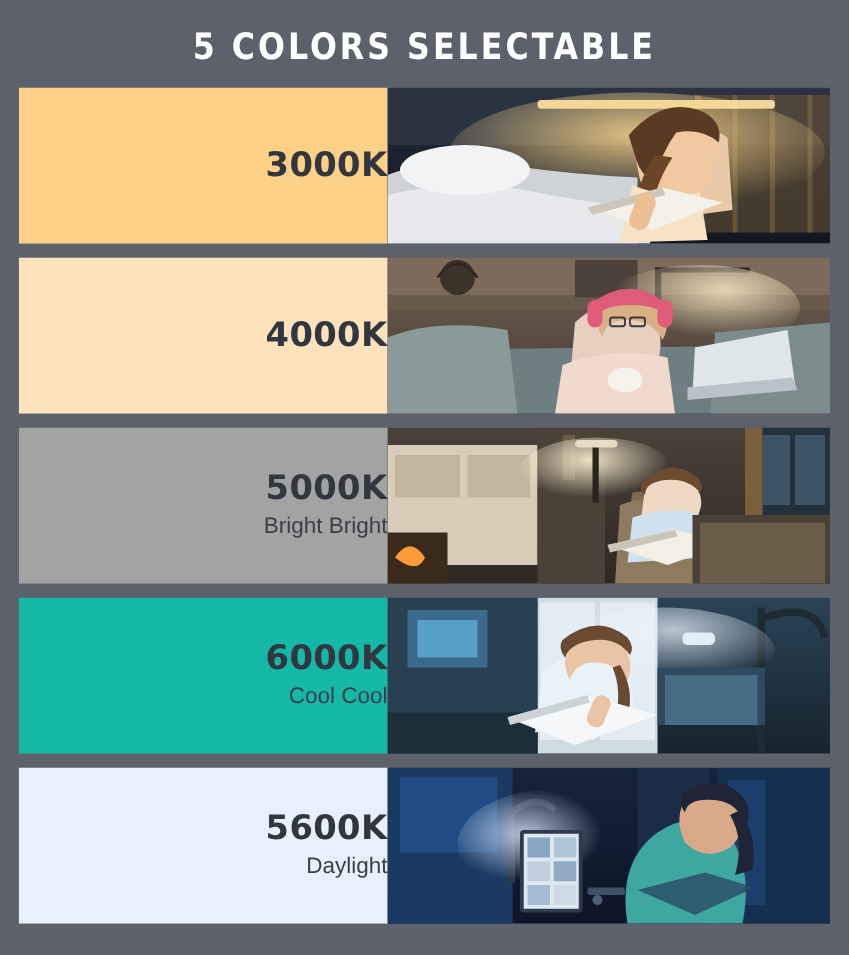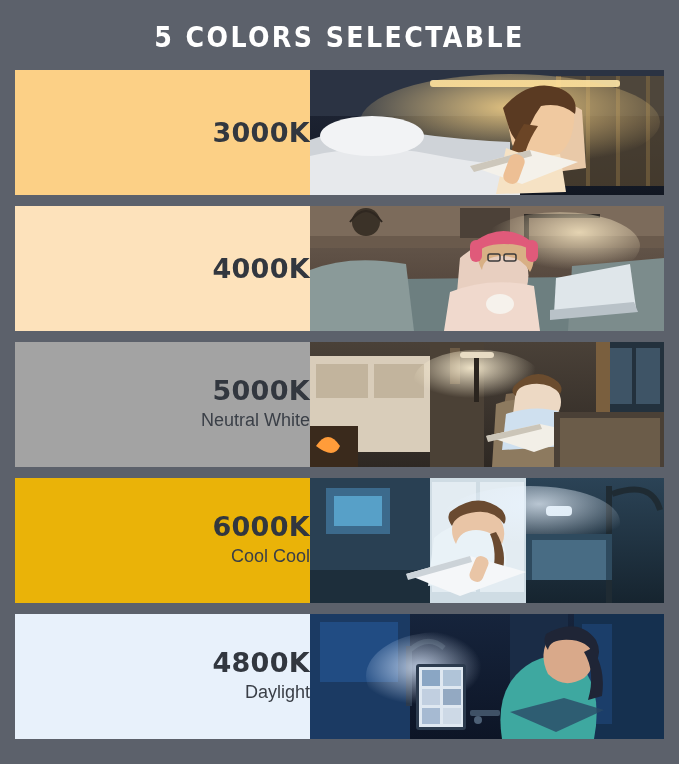--- a/index.html
+++ b/index.html
@@ -169,21 +169,21 @@
           <path d="M246 72 l74 -14 l6 44 l-82 6 z" fill="#dfe6ea"></path>
           <path d="M240 104 l84 -8 l4 10 l-88 8 z" fill="#b9c2c8"></path>
           <ellipse cx="190" cy="98" rx="14" ry="10" fill="#f6f2ec"></ellipse>
         </svg>
       </div>
     </div>
 
     <div class="row">
       <div class="swatch" style="background:#a3a3a3">
         <div class="kelvin">5000K</div>
-        <div class="name">Neutral White</div>
+        <div class="name">Bright Bright</div>
       </div>
       <div class="photo">
         <svg viewBox="0 0 354 125" preserveAspectRatio="none">
           <defs>
             <linearGradient id="g3" x1="0" y1="0" x2="0" y2="1">
               <stop offset="0%" stop-color="#4a4138"></stop>
               <stop offset="100%" stop-color="#2e2823"></stop>
             </linearGradient>
             <radialGradient id="glow3" cx="0.45" cy="0.3" r="0.5">
               <stop offset="0%" stop-color="#fff3d6" stop-opacity="0.9"></stop>
@@ -212,21 +212,21 @@
           <path d="M196 72 q30 -10 54 -2 l6 34 -64 4 z" fill="#cfe0ef"></path>
           <path d="M176 94 l54 -12 l46 10 l-52 18 z" fill="#f2efe7"></path>
           <path d="M176 94 l54 -12 l2 5 l-54 13 z" fill="#cbc5b8"></path>
           <rect x="244" y="70" width="110" height="55" fill="#4a4036"></rect>
           <rect x="250" y="76" width="100" height="49" fill="#6b5c49"></rect>
         </svg>
       </div>
     </div>
 
     <div class="row">
-      <div class="swatch" style="background:#eab308">
+      <div class="swatch" style="background:#14b8a6">
         <div class="kelvin">6000K</div>
         <div class="name">Cool Cool</div>
       </div>
       <div class="photo">
         <svg viewBox="0 0 354 125" preserveAspectRatio="none">
           <defs>
             <linearGradient id="g4" x1="0" y1="0" x2="0" y2="1">
               <stop offset="0%" stop-color="#2b4356"></stop>
               <stop offset="100%" stop-color="#16242f"></stop>
             </linearGradient>
@@ -255,21 +255,21 @@
           <path d="M186 54 q12 20 6 42 l-10 2 q6 -24 -2 -42 z" fill="#6a4a30"></path>
           <path d="M96 96 l64 -18 l56 16 l-66 24 z" fill="#f5f7f9"></path>
           <path d="M96 96 l64 -18 l2 6 l-64 18 z" fill="#ccd3d8"></path>
           <rect x="162" y="78" width="14" height="26" rx="6" fill="#e9c5a6" transform="rotate(22 169 91)"></rect>
         </svg>
       </div>
     </div>
 
     <div class="row">
       <div class="swatch" style="background:#e8f1fb">
-        <div class="kelvin">4800K</div>
+        <div class="kelvin">5600K</div>
         <div class="name">Daylight</div>
       </div>
       <div class="photo">
         <svg viewBox="0 0 354 125" preserveAspectRatio="none">
           <defs>
             <linearGradient id="g5" x1="0" y1="0" x2="0" y2="1">
               <stop offset="0%" stop-color="#16243c"></stop>
               <stop offset="100%" stop-color="#0d1526"></stop>
             </linearGradient>
             <radialGradient id="glow5" cx="0.36" cy="0.4" r="0.42">

